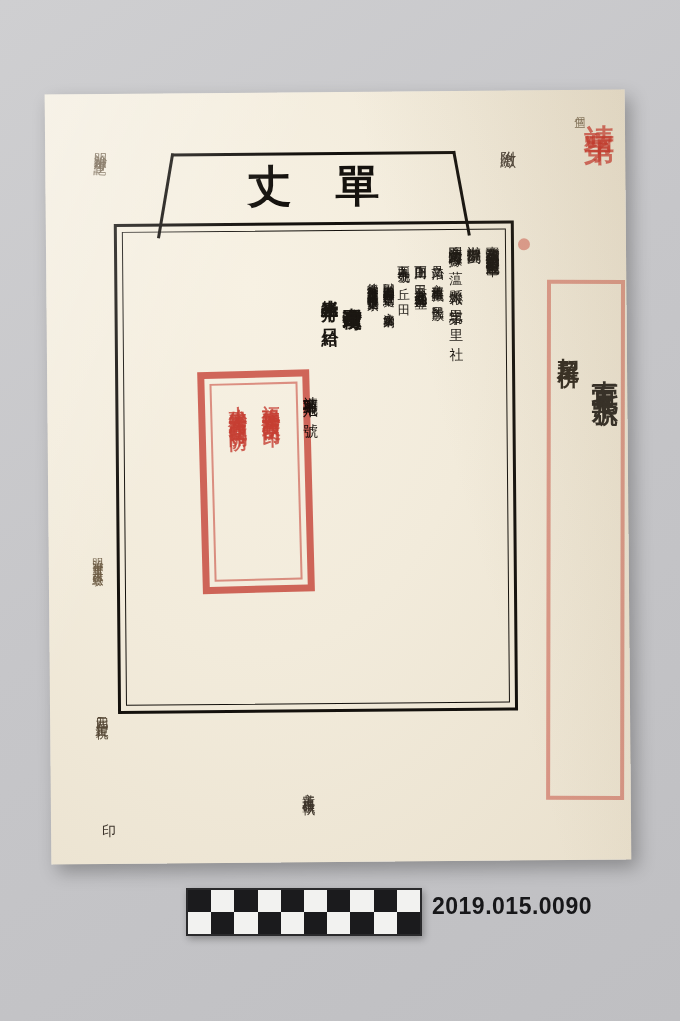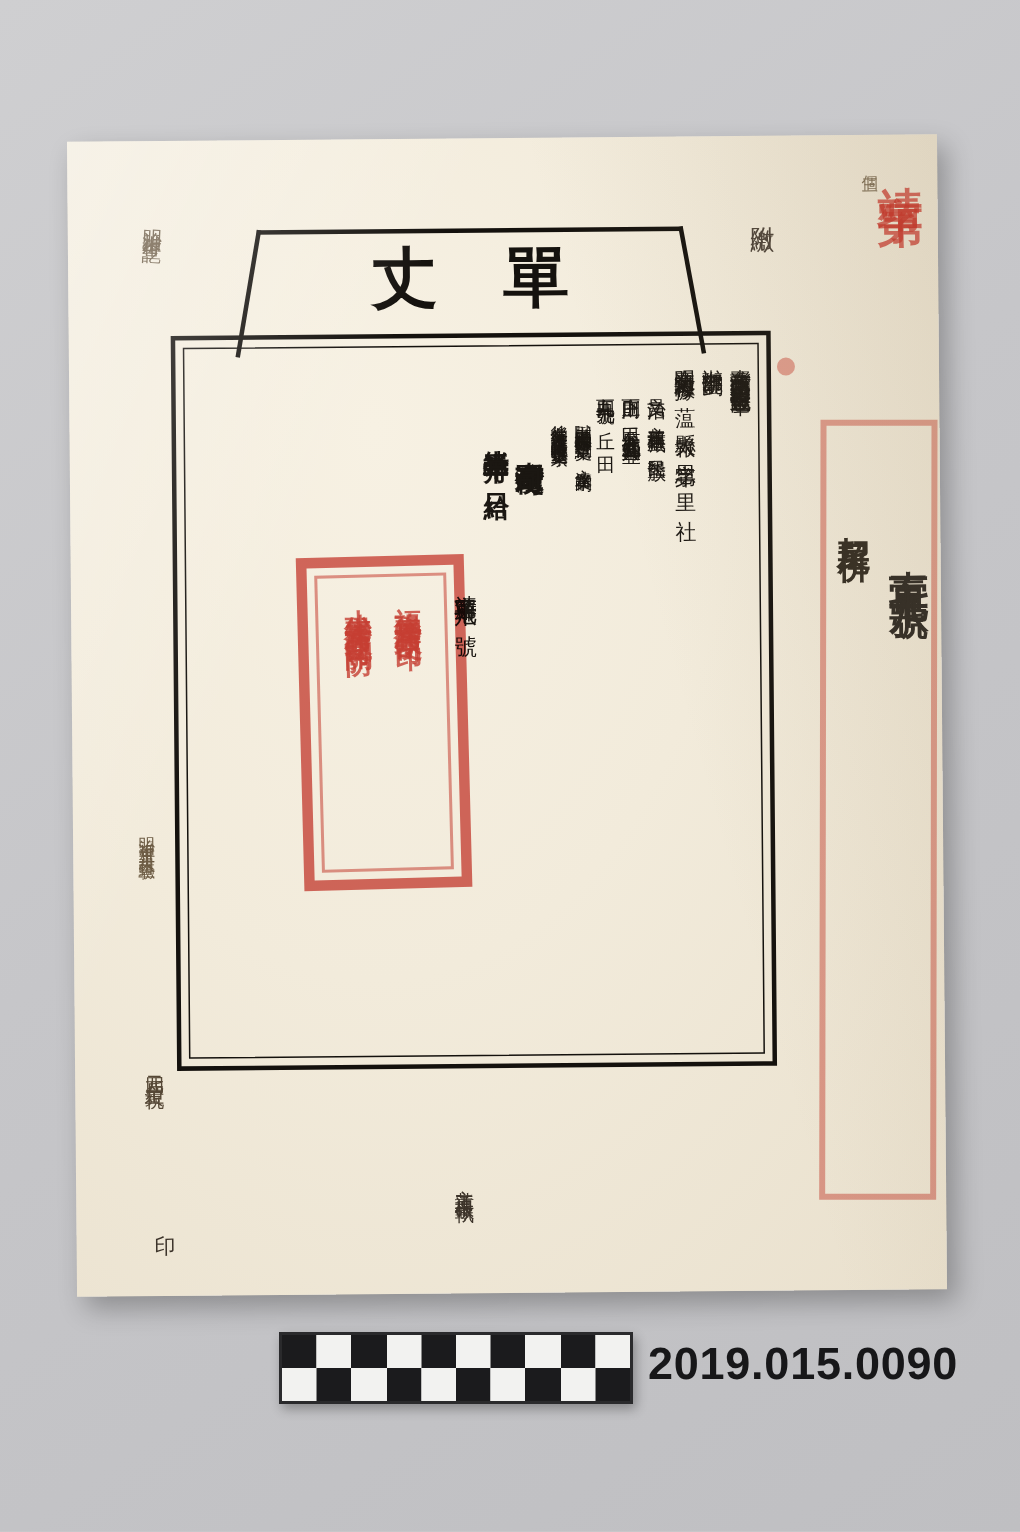--- a/index.html
+++ b/index.html
@@ -263,21 +263,21 @@
   .scalebar .sq { flex: 1 1 auto; }
   .scalebar .sq.b { background: #1b1b1d; }
   .scalebar .sq.w { background: #f2f2f0; }
   .scalebar .row { display: flex; flex-direction: column; width: 100%; }
 
   .accession {
     position: absolute;
     left: 432px;
     top: 893px;
     font-family: "Liberation Sans", sans-serif;
-    font-size: 30px;
+    font-size: 23px;
     font-weight: 700;
     color: #171719;
     letter-spacing: 0.5px;
   }
 </style>
 </head>
 <body>
 
 <div class="backdrop"></div>
 

